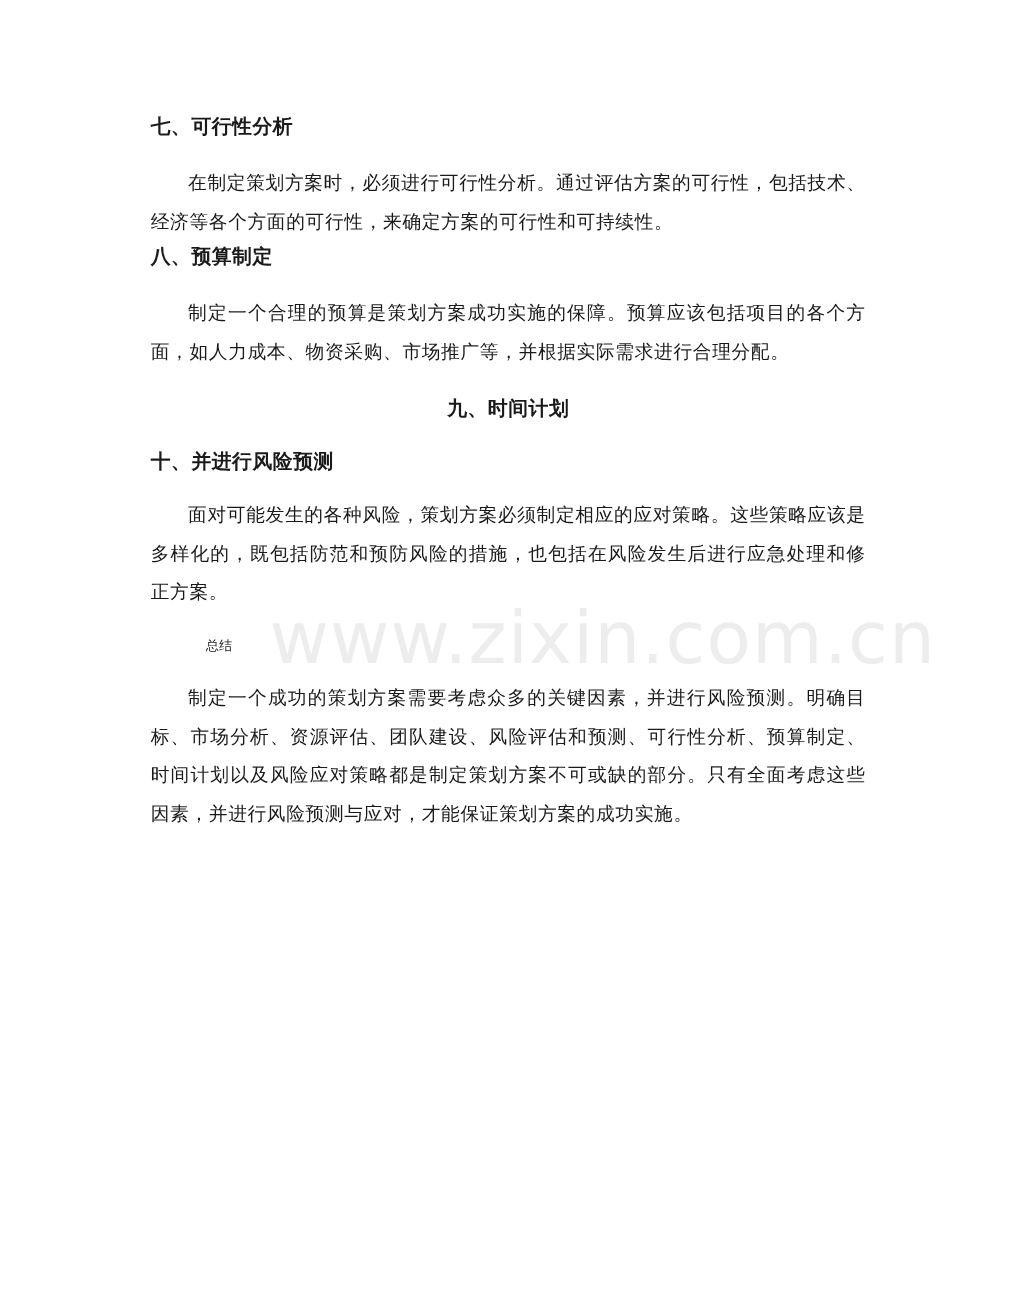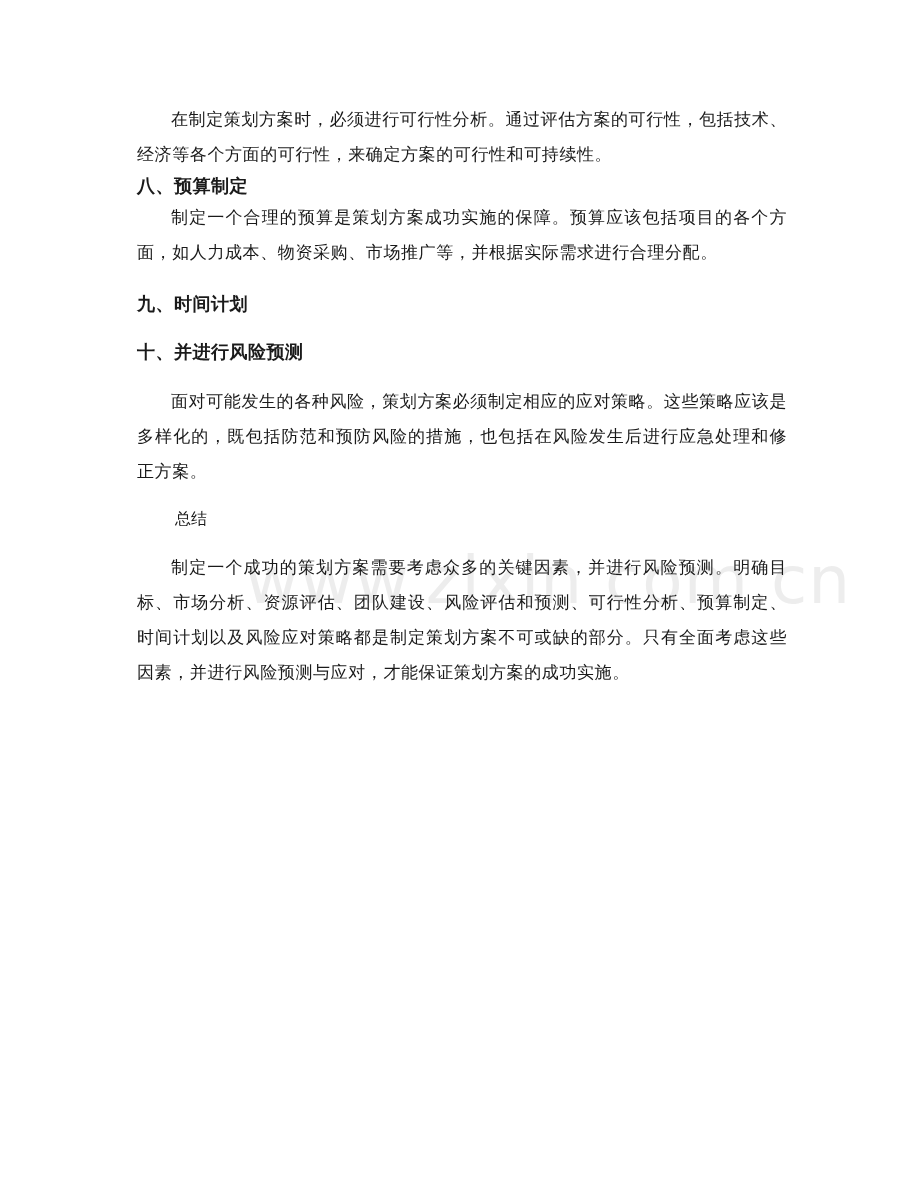--- a/index.html
+++ b/index.html
@@ -38,60 +38,61 @@
     }
     .heading {
       font-family: "DejaVu Sans", "Liberation Sans", sans-serif;
       font-weight: bold;
       font-size: 18px;
       line-height: 28px;
       margin: 0;
       letter-spacing: 0.5px;
     }
     .summary-label {
-      font-size: 16px;
+      font-size: 12px;
       line-height: 28px;
       text-indent: 34px;
-      margin: 4px;
+      margin: 16px;
     }
     .watermark {
       position: absolute;
       left: 245px;
       top: 548px;
       font-family: "DejaVu Sans", "Liberation Sans", sans-serif;
       font-size: 66px;
       line-height: 66px;
       color: rgba(190, 190, 190, 0.28);
       letter-spacing: 1px;
       white-space: nowrap;
       pointer-events: none;
       z-index: 0;
     }
     .block { position: relative; z-index: 1; }
     #p6 { margin-bottom: 20px; }
     #h7 { margin-bottom: 20px; }
     #p7 { }
-    #h8 { }
+    #h8 { margin-bottom: 20px; }
     #p8 { margin-bottom: 20px; }
-    #h9 { margin-bottom: 20px; }
+    #h9 { margin-bottom: 20px; text-align: center; }
     #p9 { margin-bottom: 20px; }
     #h10 { margin-bottom: 18px; }
     #p10 { margin-bottom: 16px; }
     #sumlabel { margin-bottom: 17px; }
   </style>
 </head>
 <body>
 
 <div class="page">
 
   <div class="watermark">www.zixin.com.cn</div>
 
   <div class="content">
 
 
+    <h2 id="h7" class="heading block">七、可行性分析</h2>
     <p id="p7" class="para block">在制定策划方案时，必须进行可行性分析。通过评估方案的可行性，包括技术、经济等各个方面的可行性，来确定方案的可行性和可持续性。</p>
 
     <h2 id="h8" class="heading block">八、预算制定</h2>
     <p id="p8" class="para block">制定一个合理的预算是策划方案成功实施的保障。预算应该包括项目的各个方面，如人力成本、物资采购、市场推广等，并根据实际需求进行合理分配。</p>
 
     <h2 id="h9" class="heading block">九、时间计划</h2>
 
     <h2 id="h10" class="heading block">十、并进行风险预测</h2>
     <p id="p10" class="para block">面对可能发生的各种风险，策划方案必须制定相应的应对策略。这些策略应该是多样化的，既包括防范和预防风险的措施，也包括在风险发生后进行应急处理和修正方案。</p>
 

